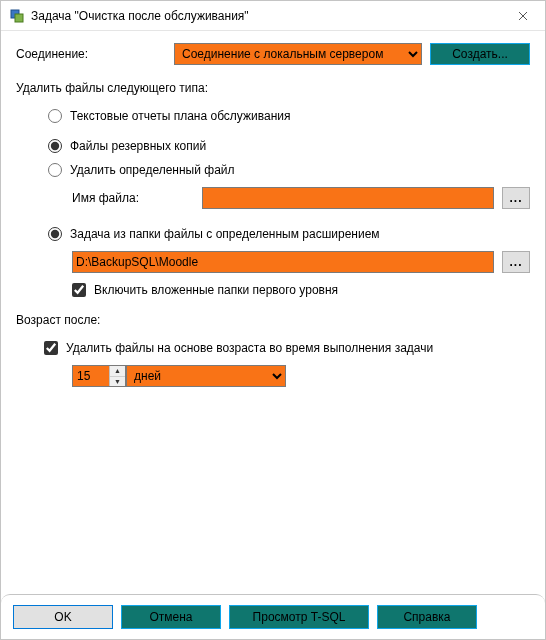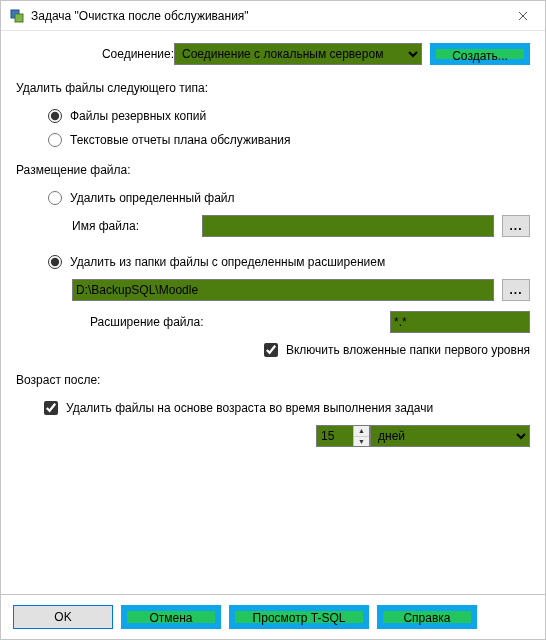--- a/index.html
+++ b/index.html
@@ -35,41 +35,41 @@
     display: flex; align-items: center; justify-content: center;
     color: #555;
     font-family: Arial, sans-serif;
   }
   .body {
     flex: 1;
     padding: 12px 15px 0 15px;
     overflow: hidden;
   }
   .row { display: flex; align-items: center; margin-bottom: 14px; }
-  .row .lab { width: 158px; text-align: right; }
+  .row .lab { width: 158px; }
   select, input[type=text], .spin input {
     font-family: inherit; font-size: 12px;
     border: 1px solid #7a7a7a;
-    background: #4d7c0f;
+    background: #f97316;
     height: 22px;
     padding: 1px 3px;
   }
   select { height: 22px; }
   .btn {
     height: 22px;
-    border: 6px solid #0ea5e9;
-    background: #22c55e;
+    border: 1px solid #0ea5e9;
+    background: #0f766e;
     font-family: inherit; font-size: 12px;
     padding: 0 8px;
     min-width: 90px;
     cursor: default;
   }
   .section-title { margin: 16px 0 14px 0; }
   .indent1 { padding-left: 32px; }
-  .indent2 { padding-left: 56px; justify-content: flex-end; }
+  .indent2 { padding-left: 56px; }
   .indent3 { padding-left: 28px; }
   .radio-row, .check-row {
     display: flex; align-items: center; gap: 8px;
     margin-bottom: 10px;
   }
   input[type=radio], input[type=checkbox] {
     width: 14px; height: 14px; margin: 0;
     accent-color: #333;
   }
   .form-row {
@@ -103,20 +103,21 @@
     flex: 1; display: flex; align-items: center; justify-content: center;
     font-size: 7px; color: #333; background: #f0f0f0;
     border-bottom: 1px solid #d0d0d0;
   }
   .spin .arrows div:last-child { border-bottom: none; }
   .footer {
     border-top: 1px solid #c4c4c4;
     padding: 10px 12px;
     display: flex; gap: 8px;
     justify-content: flex-start;
+    border-radius: 9px;
   }
   .footer .btn { min-width: 100px; height: 24px; }
   .footer .btn.primary {
     border: 1px solid #0078d7;
     background: #e1e1e1;
   }
   .footer .wide { min-width: 140px; }
 </style>
 </head>
 <body>
@@ -144,58 +145,53 @@
       <span class="lab">Соединение:</span>
       <select style="flex:1">
         <option>Соединение с локальным сервером</option>
       </select>
       <span style="width:8px"></span>
       <button class="btn" style="min-width:100px">Создать...</button>
     </div>
 
     <div class="section-title">Удалить файлы следующего типа:</div>
 
+    <div class="radio-row indent1" style="margin-bottom:16px">
+      <input type="radio" name="ft" style="">
+      <span>Текстовые отчеты плана обслуживания</span>
+    </div>
     <div class="radio-row indent1">
       <input type="radio" name="ft" checked="" style="">
       <span>Файлы резервных копий</span>
     </div>
-    <div class="radio-row indent1" style="margin-bottom:16px">
-      <input type="radio" name="ft" style="">
-      <span>Текстовые отчеты плана обслуживания</span>
-    </div>
-
-    <div class="section-title">Размещение файла:</div>
+
 
     <div class="radio-row indent1">
       <input type="radio" name="loc" style="">
       <span>Удалить определенный файл</span>
     </div>
 
     <div class="form-row indent2" style="margin-bottom:18px">
       <span class="flab" style="width:130px">Имя файла:</span>
       <input type="text" class="disabled-input" style="flex: 1 1 0%;" disabled="" value="">
       <span style="width:8px"></span>
       <div class="browse-btn">...</div>
     </div>
 
     <div class="radio-row indent1">
       <input type="radio" name="loc" checked="" style="">
-      <span>Удалить из папки файлы с определенным расширением</span>
+      <span>Задача из папки файлы с определенным расширением</span>
     </div>
 
     <div class="form-row indent2">
       <input type="text" style="flex: 1 1 0%;" value="D:\BackupSQL\Moodle">
       <span style="width:8px"></span>
       <div class="browse-btn">...</div>
     </div>
 
-    <div class="form-row indent2">
-      <span style="width:300px">Расширение файла:</span>
-      <input type="text" style="width: 140px;" value="*.*">
-    </div>
 
     <div class="check-row indent2" style="margin-bottom:8px">
       <input type="checkbox" checked="" style="">
       <span>Включить вложенные папки первого уровня</span>
     </div>
 
     <div class="section-title">Возраст после:</div>
 
     <div class="check-row indent3">
       <input type="checkbox" checked="" style="">

